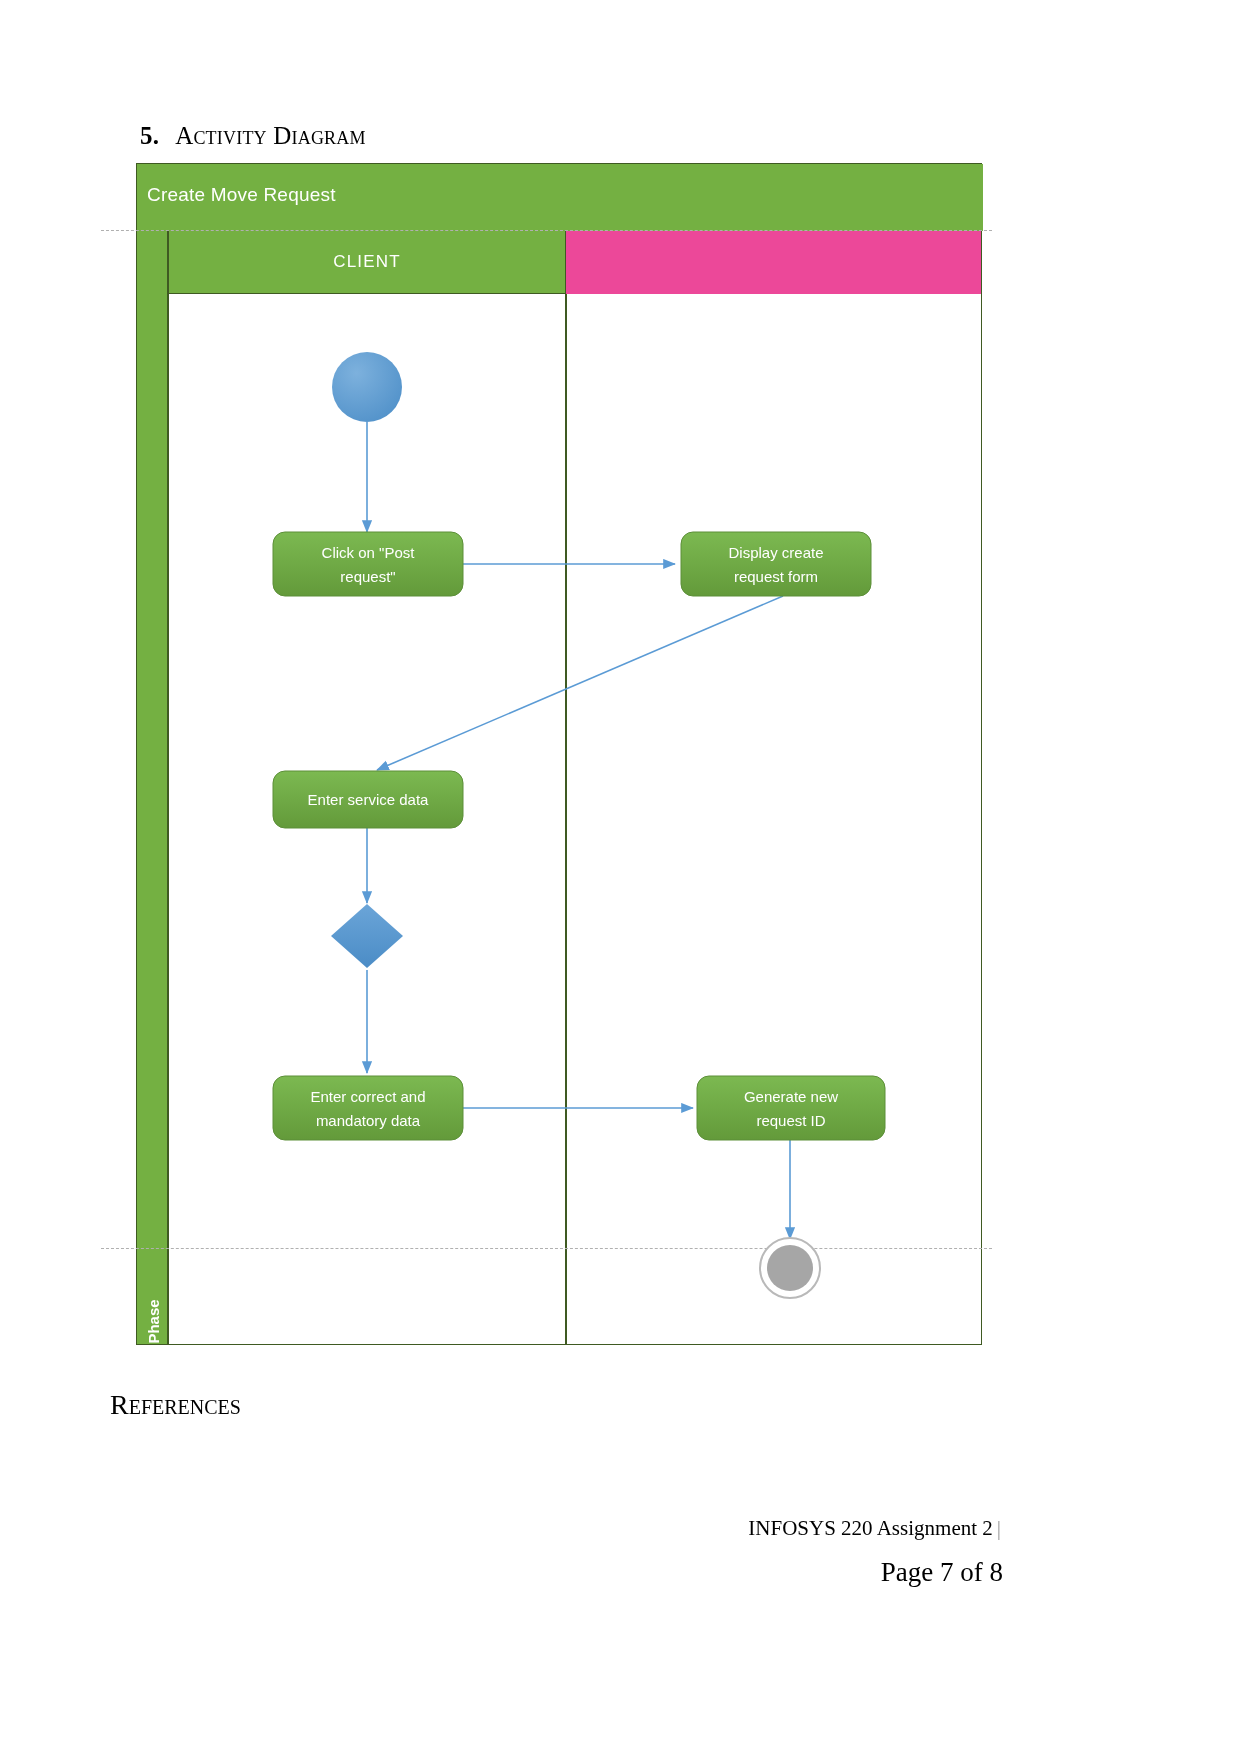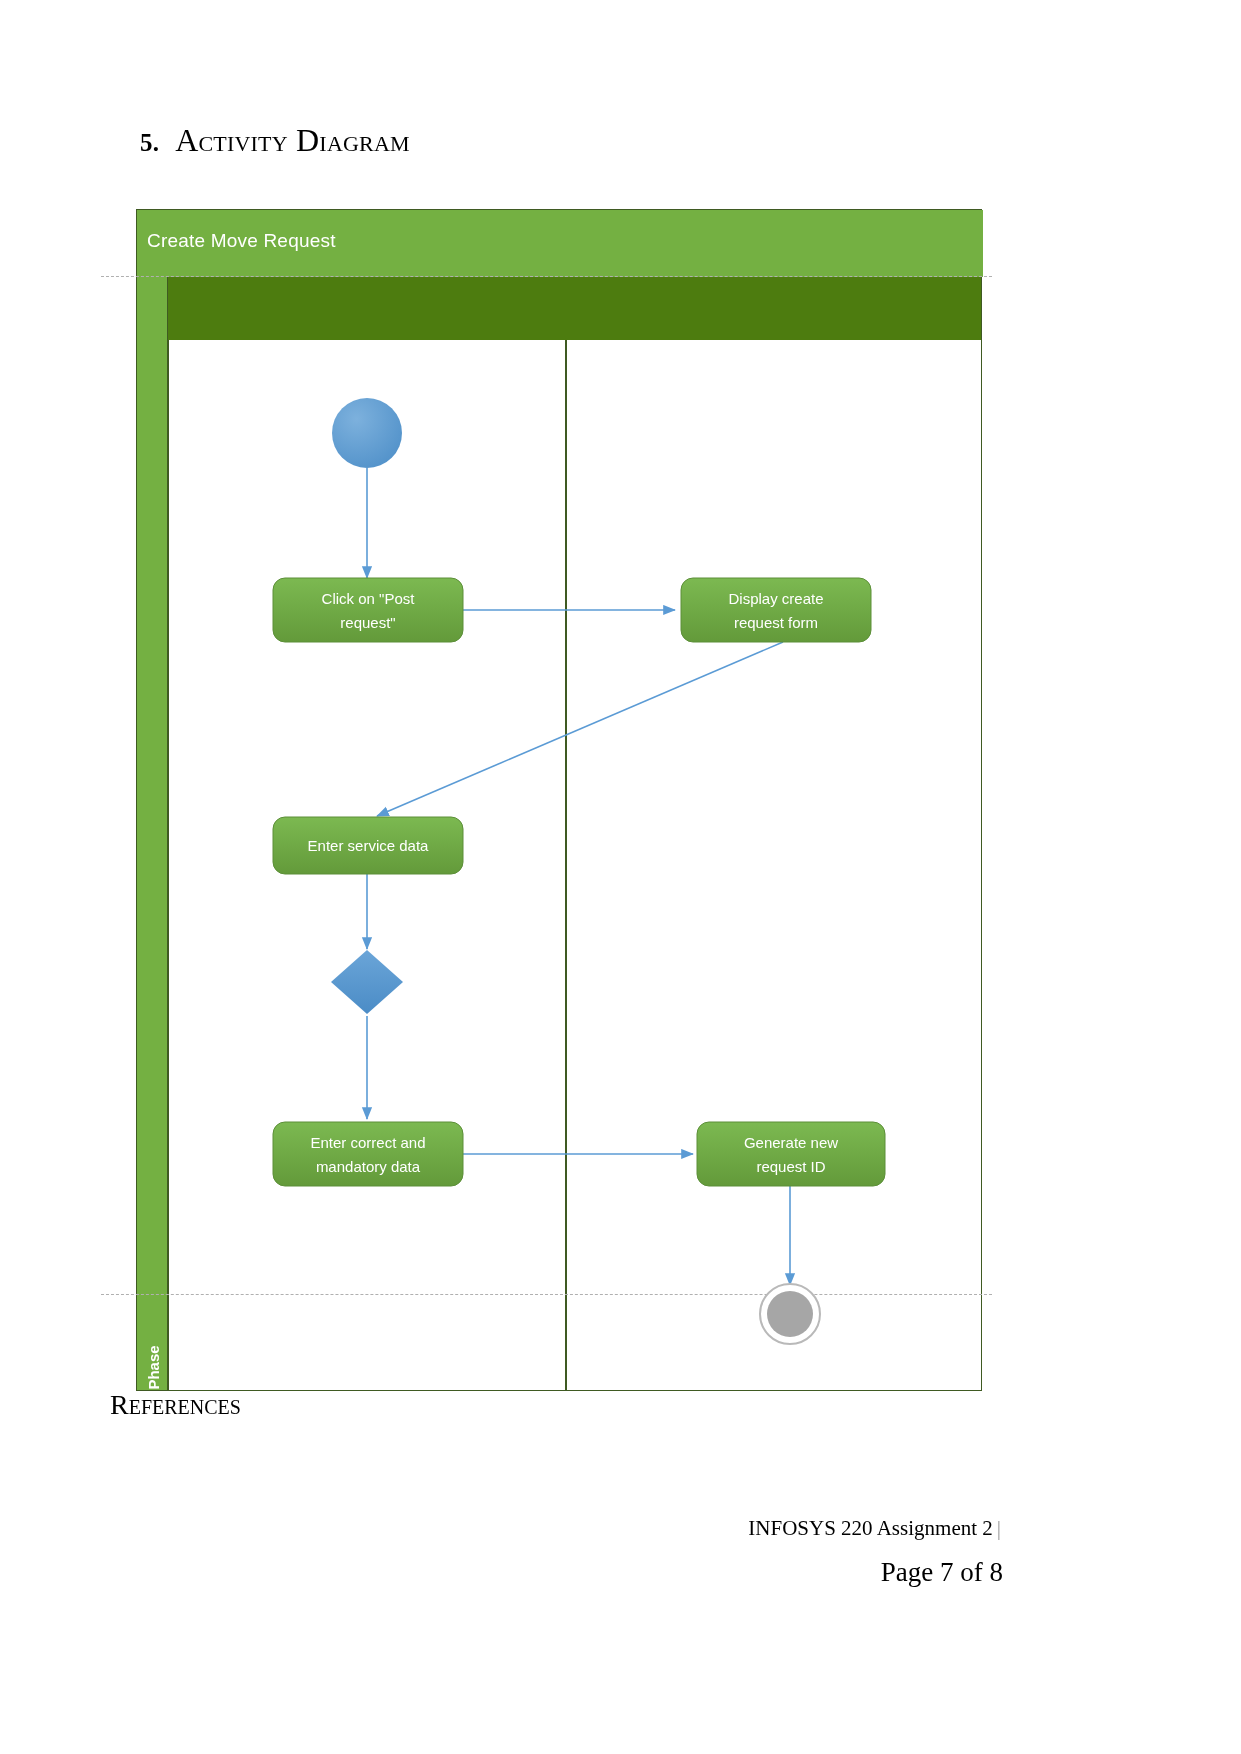--- a/index.html
+++ b/index.html
@@ -25,36 +25,35 @@
     color: #000000;
     white-space: nowrap;
     letter-spacing: 0.2px;
   }
   #heading .num {
     font-weight: bold;
     font-size: 25px;
   }
   #heading .smallcaps {
     font-variant: small-caps;
-    font-size: 32px;
+    font-size: 25px;
     text-align: right;
   }
   #heading .gap { display: inline-block; width: 16px; }
 
   
   #diagram {
     position: absolute;
     left: 136px;
     top: 163px;
     width: 846px;
     height: 1182px;
     box-sizing: border-box;
     border: 1px solid #3f5a22;
-    background: #4d7c0f;
-    margin-top: 46px;
+    background: #ec4899;
   }
 
   
   #title-band {
     position: absolute;
     left: 0;
     top: 0;
     width: 846px;
     height: 67px;
     background: #74b042;
@@ -203,20 +202,21 @@
 <div id="diagram">
 
   <div id="title-band">
     <div id="title-band-text">Create Move Request</div>
   </div>
 
   <div id="phase-spine">
     <div id="phase-label">Phase</div>
   </div>
 
+  <div class="lane-header" id="lane-header-client">CLIENT</div>
 
   <div class="lane-body" id="lane-body-client"></div>
   <div class="lane-body" id="lane-body-system"></div>
 
   <div class="phase-divider" id="phase-divider-top"></div>
   <div class="phase-divider" id="phase-divider-bottom"></div>
 
   <svg id="canvas" viewBox="0 0 846 1182" width="846" height="1182">
     <defs>
       <marker id="arrowhead" markerWidth="9" markerHeight="9" refX="7.4" refY="3.2" orient="auto" markerUnits="strokeWidth">

